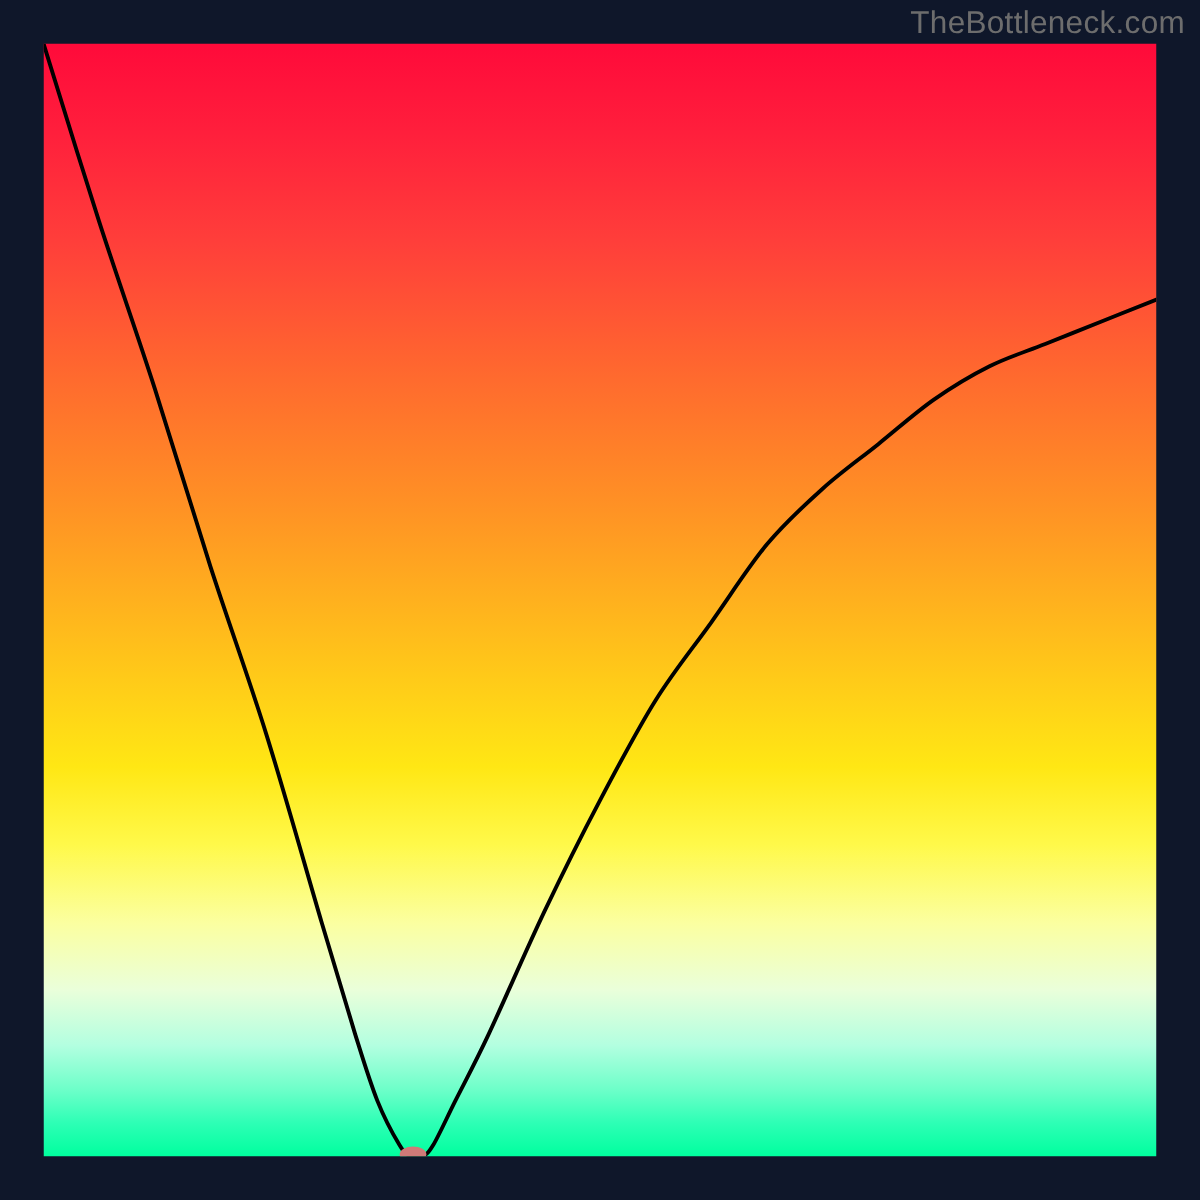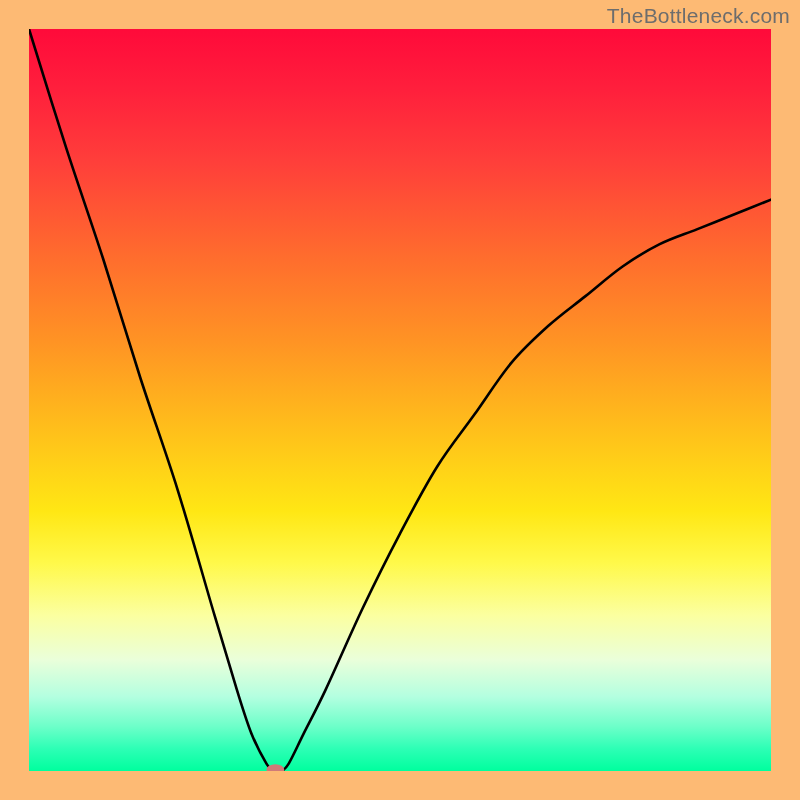--- a/index.html
+++ b/index.html
@@ -7,21 +7,21 @@
     padding: 0;
     width: 800px;
     height: 800px;
     background: #000;
     overflow: hidden;
     font-family: Arial, Helvetica, sans-serif;
   }
   .frame {
     position: absolute;
     inset: 0;
-    background: #fdba74;
+    background: #0f172a;
   }
   .plot-area {
     position: absolute;
     left: 29px;
     top: 29px;
     width: 742px;
     height: 742px;
     overflow: hidden;
   }
   .gradient-bg {

